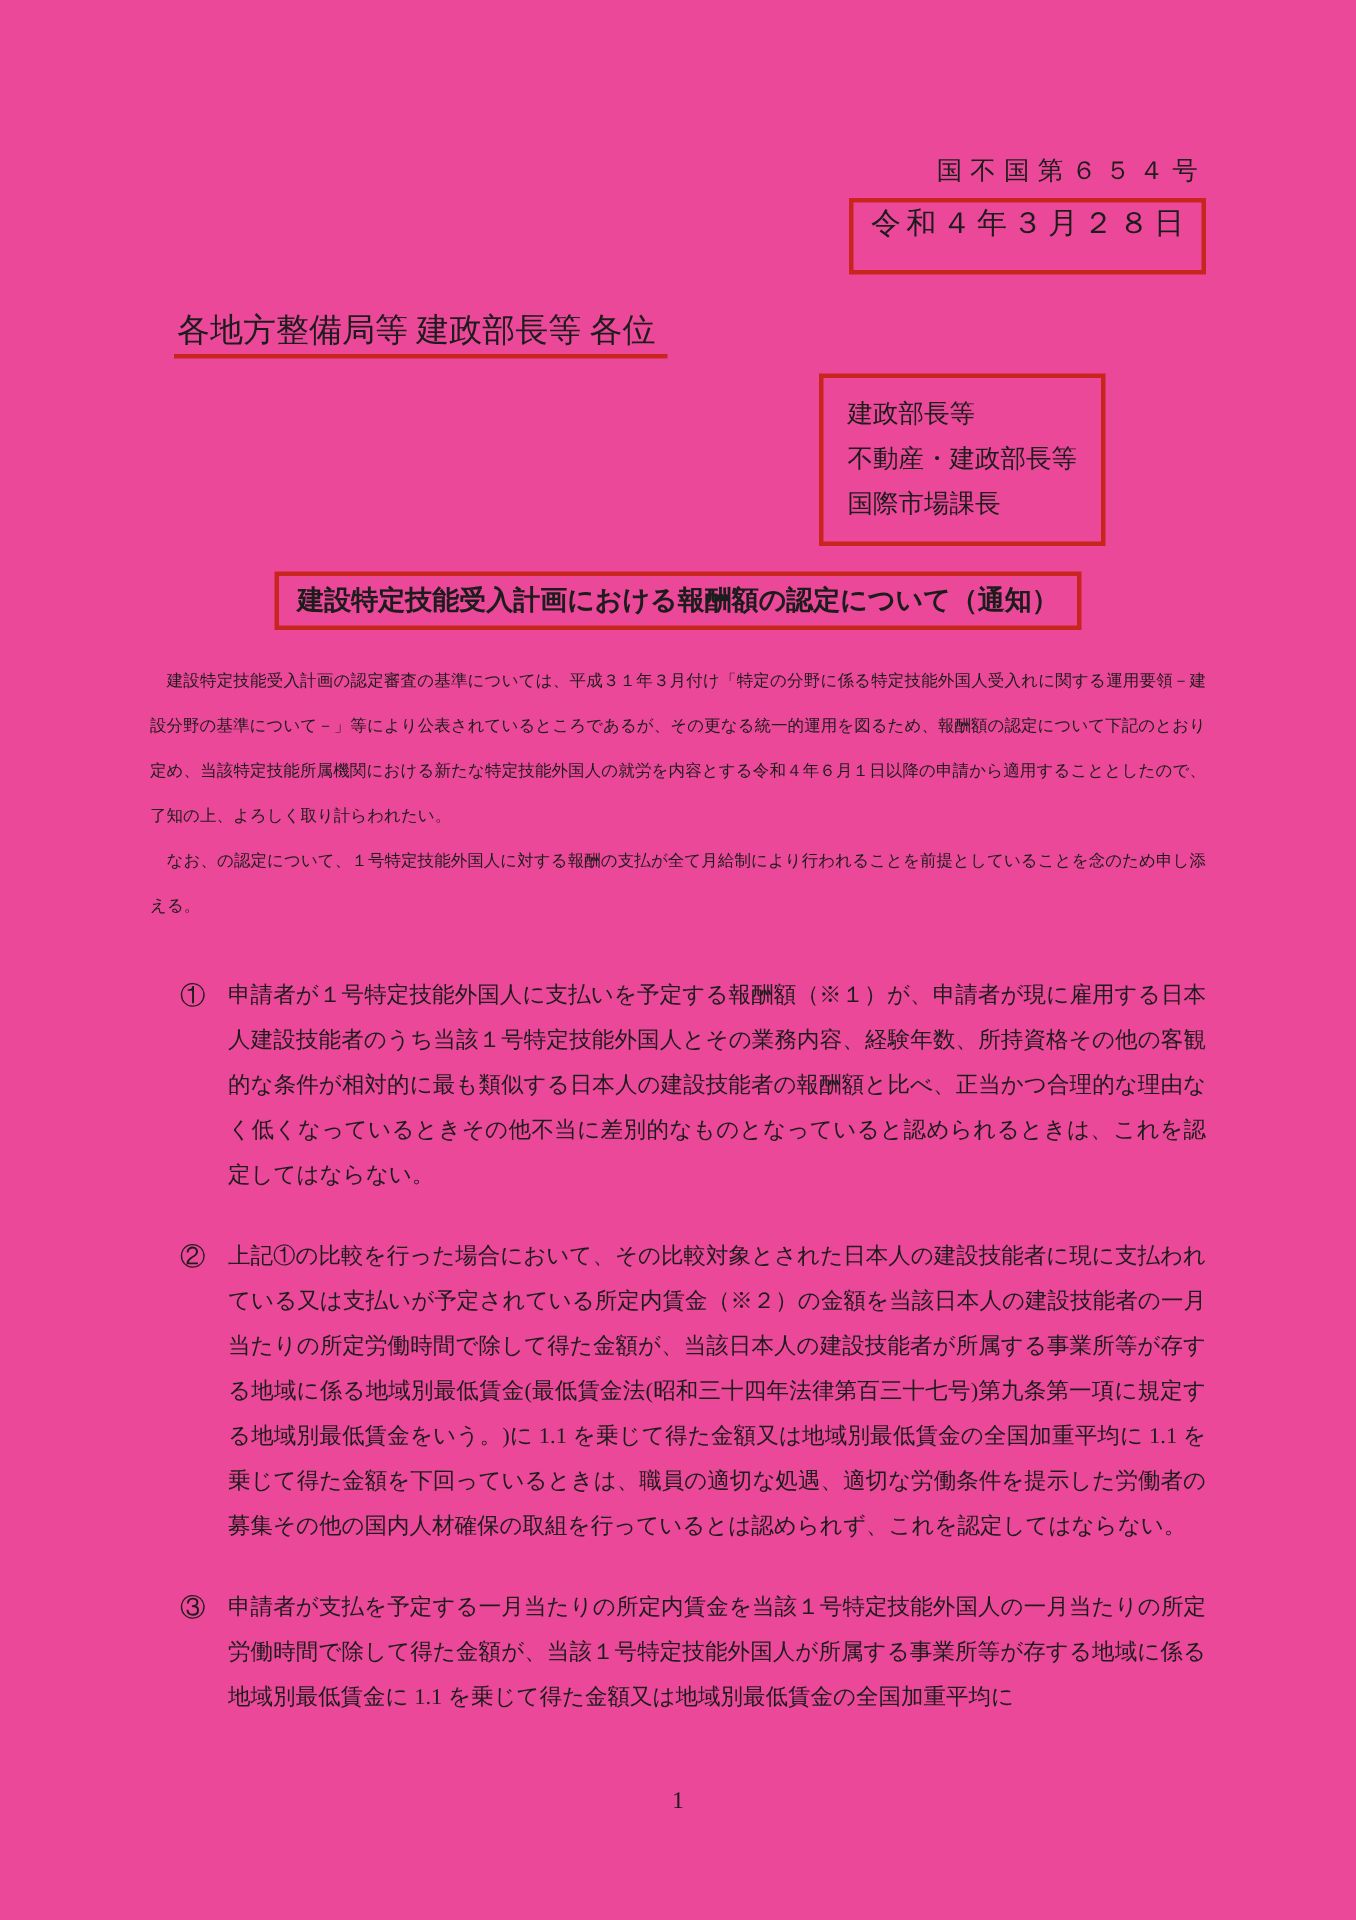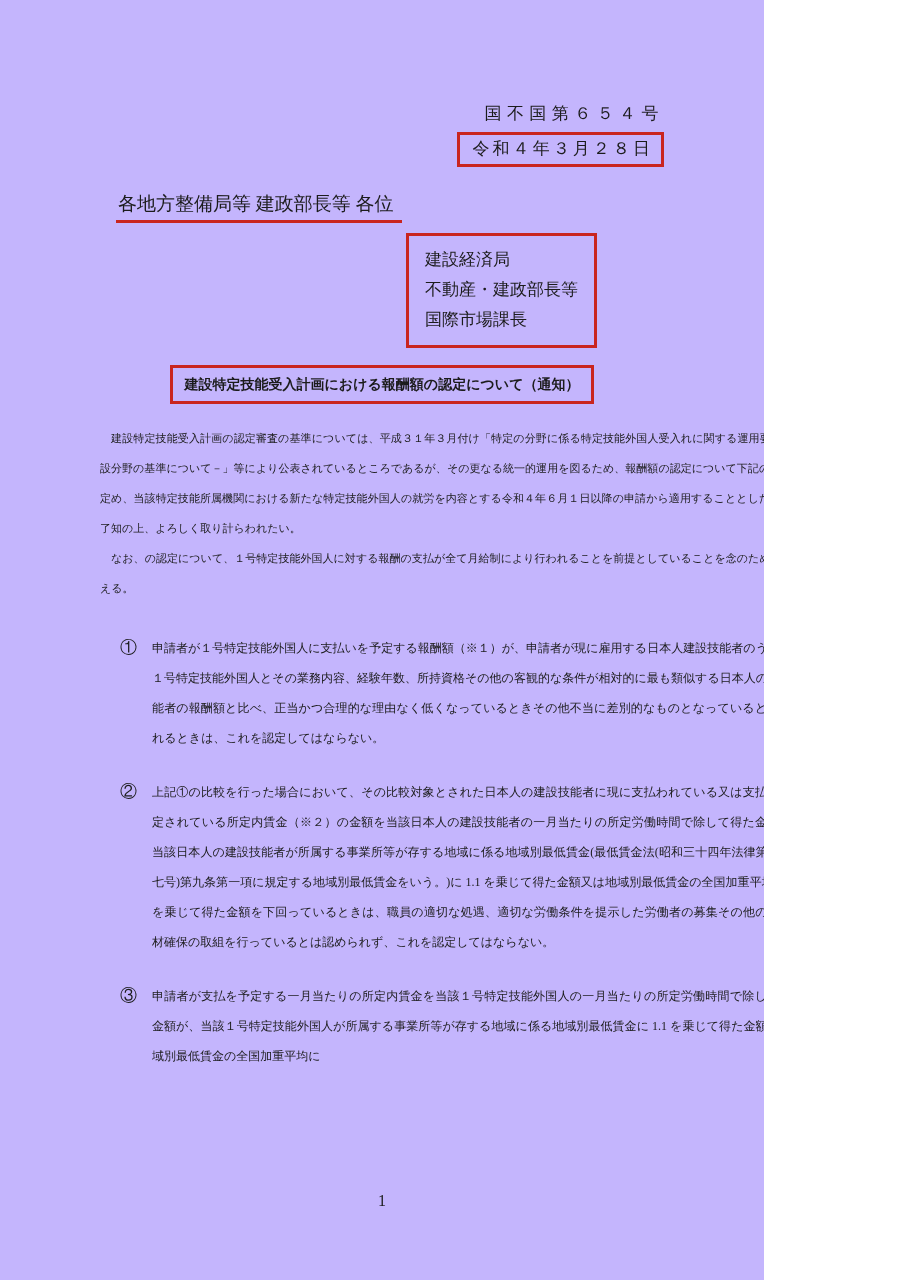--- a/index.html
+++ b/index.html
@@ -6,24 +6,24 @@
     --red: #c9251f;
     --ink: #1c1c1c;
   }
   html, body {
     margin: 0;
     padding: 0;
     background: #ffffff;
   }
   .page {
     position: relative;
-    width: 764px;
+    width: 904px;
     height: 1280px;
     box-sizing: border-box;
-    background: #c4b5fd;
+    background: #ec4899;
     color: var(--ink);
     font-family: "Liberation Serif", "DejaVu Serif", serif;
     padding: 103px 100px 0 100px;
     overflow: hidden;
   }
   .docnum {
     text-align: right;
     font-size: 17px;
     letter-spacing: 0.32em;
     padding-right: 0;
@@ -31,31 +31,31 @@
   }
   .date-row {
     text-align: right;
     margin-top: 7px;
   }
   .redbox {
     border: 3px solid var(--red);
   }
   .date-box {
     display: inline-block;
-    padding: 3px 8px 4px 12px;
-    font-size: 17px;
+    padding: 3px 8px 20px 12px;
+    font-size: 20px;
     letter-spacing: 0.18em;
     line-height: 22px;
   }
   .addr-row {
     margin-top: 26px;
   }
   .addressee {
     display: inline-block;
-    font-size: 19px;
+    font-size: 22px;
     line-height: 22px;
     margin-left: 16px;
     padding: 0 8px 5px 2px;
     border-bottom: 3px solid var(--red);
   }
   .sender-row {
     display: flex;
     justify-content: flex-end;
     padding-right: 67px;
     margin-top: 10px;
@@ -67,21 +67,21 @@
     line-height: 30px;
   }
   .title-row {
     text-align: center;
     margin-top: 17px;
   }
   .title-box {
     display: inline-block;
     font-family: "Liberation Sans", "DejaVu Sans", sans-serif;
     font-weight: bold;
-    font-size: 14px;
+    font-size: 18px;
     line-height: 24px;
     padding: 4px 12px 5px 12px;
   }
   .body-text {
     width: 704px;
     margin: 0;
     font-size: 11px;
     line-height: 30px;
     text-align: justify;
     word-break: break-all;
@@ -104,21 +104,21 @@
   .item-first { margin-top: 30px; }
   .item-next  { margin-top: 24px; }
   .item .marker {
     flex: none;
     width: 32px;
     font-size: 17px;
     line-height: 30px;
   }
   .item .itext {
     flex: 1;
-    font-size: 12px;
+    font-size: 15px;
     line-height: 30px;
     text-align: justify;
     word-break: break-all;
   }
   .pagenum {
     position: absolute;
     left: 0;
     right: 0;
     bottom: 70px;
     text-align: center;
@@ -137,21 +137,21 @@
       <span>令和４年３月２８日</span>
     </span>
   </div>
 
   <div class="addr-row">
     <span class="addressee">各地方整備局等 建政部長等 各位</span>
   </div>
 
   <div class="sender-row">
     <div class="redbox sender-box">
-      <div>建設経済局</div>
+      <div>建政部長等</div>
       <div>不動産・建政部長等</div>
       <div>国際市場課長</div>
     </div>
   </div>
 
   <div class="title-row">
     <span class="redbox title-box">
       <span>建設特定技能受入計画における報酬額の認定について（通知）</span>
     </span>
   </div>

